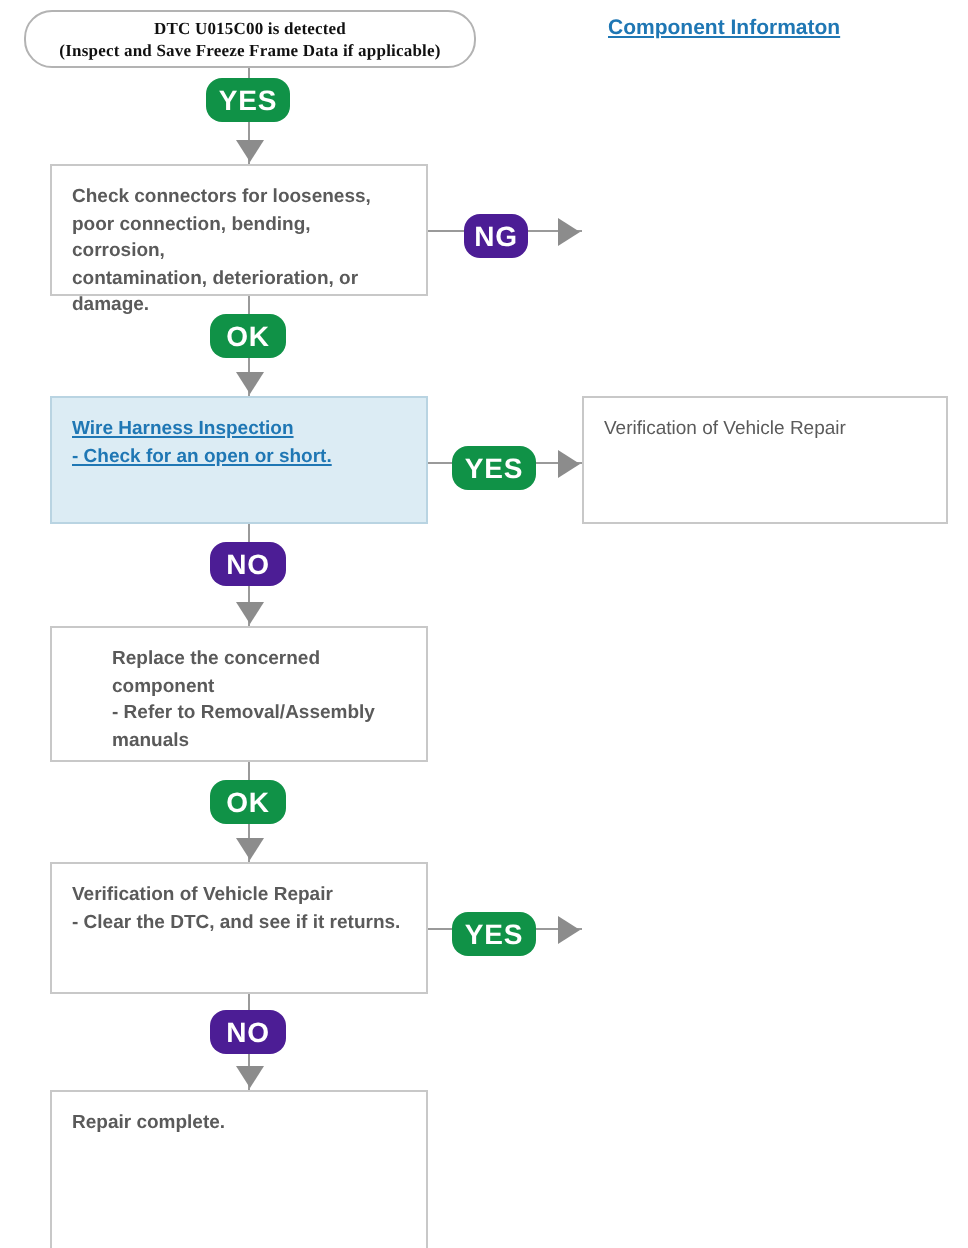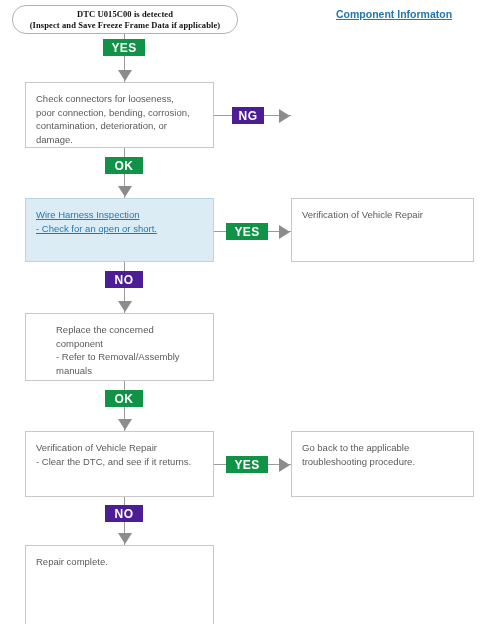--- a/index.html
+++ b/index.html
@@ -44,39 +44,39 @@
     color: #111111;
     line-height: 11px;
     letter-spacing: 0.1px;
     white-space: nowrap;
     font-family: Liberation Serif, serif;
   }
 
   
   .comp-link {
     position: absolute;
-    left: 336px;
+    left: 304px;
     top: 8px;
     font-size: 10.5px;
     font-weight: bold;
     color: #1f77b4;
     text-decoration: underline;
     cursor: pointer;
     white-space: nowrap;
   }
 
   
   .box {
     position: absolute;
     box-sizing: border-box;
     border: 1px solid #c8c8c8;
     background: #ffffff;
     padding: 9px 10px 0 10px;
   }
-  .box.left  { left: 25px;  width: 189px; }
+  .box.left  { left: 25px;  width: 189px; font-weight: bold; }
   .box.right { left: 291px; width: 183px; }
   .box .txt {
     font-size: 9.5px;
     line-height: 13.5px;
     color: #5a5a5a;
     white-space: pre-line;
   }
   .box.highlight {
     background: #dcecf4;
     border-color: #b9d4e2;
@@ -113,25 +113,26 @@
     border-left: 11px solid #8c8c8c;
   }
 
   
   .badge {
     position: absolute;
     box-sizing: border-box;
     display: flex;
     align-items: center;
     justify-content: center;
-    font-size: 12px;
+    font-size: 14px;
     font-weight: bold;
     color: #ffffff;
     letter-spacing: 0.4px;
-    height: 17px;
+    height: 22px;
+    border-radius: 8px;
   }
   .badge.yes, .badge.ok { background: #109247; }
   .badge.ng,  .badge.no { background: #4c1d95; }
 </style>
 </head>
 <body>
 
 <div id="canvas">
 
   <div class="start-node">
@@ -188,24 +189,20 @@
 
   <div class="box left" style="top:431px; height:66px;">
     <div class="txt">Verification of Vehicle Repair
 - Clear the DTC, and see if it returns.</div>
   </div>
 
   <div class="hline" style="left:214px; top:464px; width:77px;"></div>
   <div class="badge yes" style="left:226px; top:456px; width:42px;">YES</div>
   <div class="arrow-right" style="left:279px; top:458px;"></div>
 
-  <div class="box right" style="top:431px; height:66px;">
-    <div class="txt">Go back to the applicable
-troubleshooting procedure.</div>
-  </div>
 
   <div class="vline" style="left:124px; top:497px; height:48px;"></div>
   <div class="badge no" style="left:105px; top:505px; width:38px;">NO</div>
   <div class="arrow-down" style="left:118px; top:533px;"></div>
 
   <div class="box left" style="top:545px; height:84px;">
     <div class="txt">Repair complete.</div>
   </div>
 
 </div>

